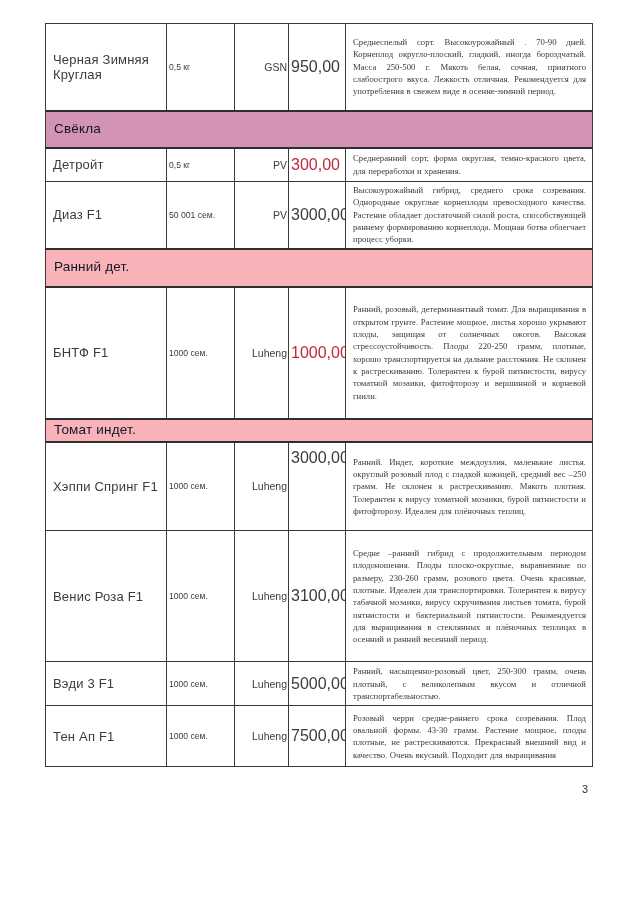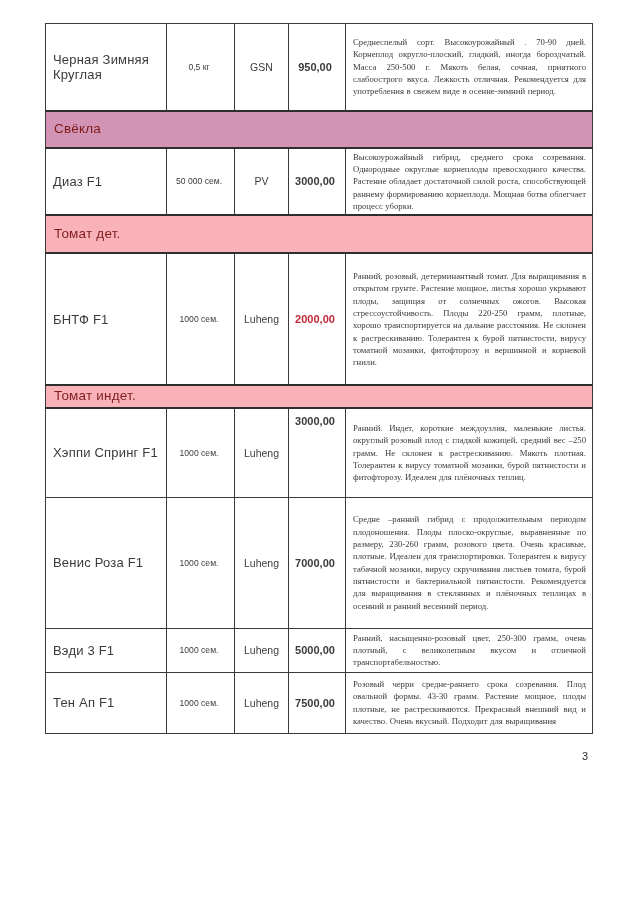--- a/index.html
+++ b/index.html
@@ -34,54 +34,53 @@
     overflow:hidden;
   }
   td.name{
     font-size:13px;
     padding:2px 4px 2px 7px;
     letter-spacing:.2px;
     line-height:15px;
   }
   td.qty{
     font-size:8.6px;
-    text-align:center;
+    text-align:left;
     padding:2px 5px 2px 2px;
   }
   td.brand{
     font-size:10.5px;
-    text-align:center;
+    text-align:right;
     padding:2px 1px;
     margin-left:48px;
   }
   td.price{
-    font-size:11px;
+    font-size:16px;
     text-align:center;
     padding:2px 6px 2px 2px;
-    font-weight:bold;
   }
   td.price.top{
     vertical-align:top;
     padding-top:6px;
   }
   td.price span.red{color:var(--price-red);}
   td.desc{
     font-size:8.7px;
     line-height:12.35px;
     text-align:justify;
     padding:2px 6px 2px 7px;
     word-spacing:.4px;
     font-family:Liberation Serif, serif;
   }
   td.sec{
     font-size:13.5px;
     padding:2px 4px 4px 8px;
     border-top:2px solid #2e2e2e;
     border-bottom:2px solid #2e2e2e;
-    color:#7f1d1d;
+    color:#0f172a;
     letter-spacing:.2px;
   }
   td.sec.beet{background:var(--beet-bg);}
   td.sec.tomato{background:var(--tomato-bg);}
   .page-num{
     width:547px;
     text-align:right;
     font-size:11px;
     padding:16px 4px 0 0;
     color:#2f2f2f;
@@ -105,59 +104,66 @@
       <td class="qty">0,5 кг</td>
       <td class="brand">GSN</td>
       <td class="price"><span class="normal">950,00</span></td>
       <td class="desc">Среднеспелый сорт. Высокоурожайный . 70-90 дней. Корнеплод округло-плоский, гладкий, иногда бороздчатый. Масса 250-500 г. Мякоть белая, сочная, приятного слабоострого вкуса. Лежкость отличная. Рекомендуется для употребления в свежем виде в осенне-зимний период.</td>
     </tr>
 
     <tr style="height:37px;">
       <td class="sec beet" colspan="5">Свёкла</td>
     </tr>
 
+    <tr style="height:34px;">
+      <td class="name">Детройт</td>
+      <td class="qty">0,5 кг</td>
+      <td class="brand">PV</td>
+      <td class="price"><span class="red">300,00</span></td>
+      <td class="desc">Среднеранний сорт,  форма округлая, темно-красного цвета, для переработки и хранения.</td>
+    </tr>
 
     <tr style="height:64px;">
       <td class="name">Диаз F1</td>
-      <td class="qty">50 000 сем.</td>
+      <td class="qty">50 001 сем.</td>
       <td class="brand">PV</td>
       <td class="price"><span class="normal">3000,00</span></td>
       <td class="desc">Высокоурожайный гибрид, среднего срока созревания. Однородные округлые корнеплоды превосходного качества. Растение обладает достаточной силой роста, способствующей раннему формированию корнеплода. Мощная ботва облегчает процесс уборки.</td>
     </tr>
 
     <tr style="height:38px;">
-      <td class="sec tomato" colspan="5">Томат дет.</td>
+      <td class="sec tomato" colspan="5">Ранний дет.</td>
     </tr>
 
     <tr style="height:132px;">
       <td class="name">БНТФ F1</td>
       <td class="qty">1000 сем.</td>
       <td class="brand">Luheng</td>
-      <td class="price"><span class="red">2000,00</span></td>
+      <td class="price"><span class="red">1000,00</span></td>
       <td class="desc">Ранний, розовый, детерминантный томат. Для выращивания в открытом грунте. Растение мощное, листья хорошо укрывают плоды, защищая от солнечных ожогов. Высокая стрессоустойчивость. Плоды 220-250 грамм, плотные, хорошо транспортируется на дальние расстояния. Не склонен к растрескиванию. Толерантен к бурой пятнистости, вирусу томатной мозаики, фитофторозу и вершинной и корневой гнили.</td>
     </tr>
 
 
     <tr style="height:21px;">
       <td class="sec tomato" colspan="5">Томат индет.</td>
     </tr>
 
     <tr style="height:89px;">
       <td class="name">Хэппи Спринг  F1</td>
       <td class="qty">1000 сем.</td>
       <td class="brand">Luheng</td>
       <td class="price top"><span class="normal">3000,00</span></td>
       <td class="desc">Ранний. Индет, короткие междоузлия, маленькие листья. округлый розовый плод с гладкой кожицей, средний вес –250 грамм. Не склонен к растрескиванию. Мякоть плотная. Толерантен к вирусу томатной мозаики, бурой пятнистости и фитофторозу. Идеален для плёночных теплиц.</td>
     </tr>
 
     <tr style="height:131px;">
       <td class="name">Венис Роза F1</td>
       <td class="qty">1000 сем.</td>
       <td class="brand">Luheng</td>
-      <td class="price"><span class="normal">7000,00</span></td>
+      <td class="price"><span class="normal">3100,00</span></td>
       <td class="desc">Средне –ранний гибрид с продолжительным периодом плодоношения. Плоды плоско-округлые, выравненные по размеру, 230-260 грамм, розового цвета. Очень красивые, плотные. Идеален для транспортировки. Толерантен к вирусу табачной мозаики, вирусу скручивания листьев томата, бурой пятнистости и бактериальной пятнистости. Рекомендуется для выращивания в стеклянных и плёночных теплицах в осенний и ранний весенний период.</td>
     </tr>
 
     <tr style="height:44px;">
       <td class="name">Вэди 3 F1</td>
       <td class="qty">1000 сем.</td>
       <td class="brand">Luheng</td>
       <td class="price"><span class="normal">5000,00</span></td>
       <td class="desc">Ранний, насыщенно-розовый цвет, 250-300 грамм, очень плотный, с великолепным вкусом и отличной транспортабельностью.</td>
     </tr>

